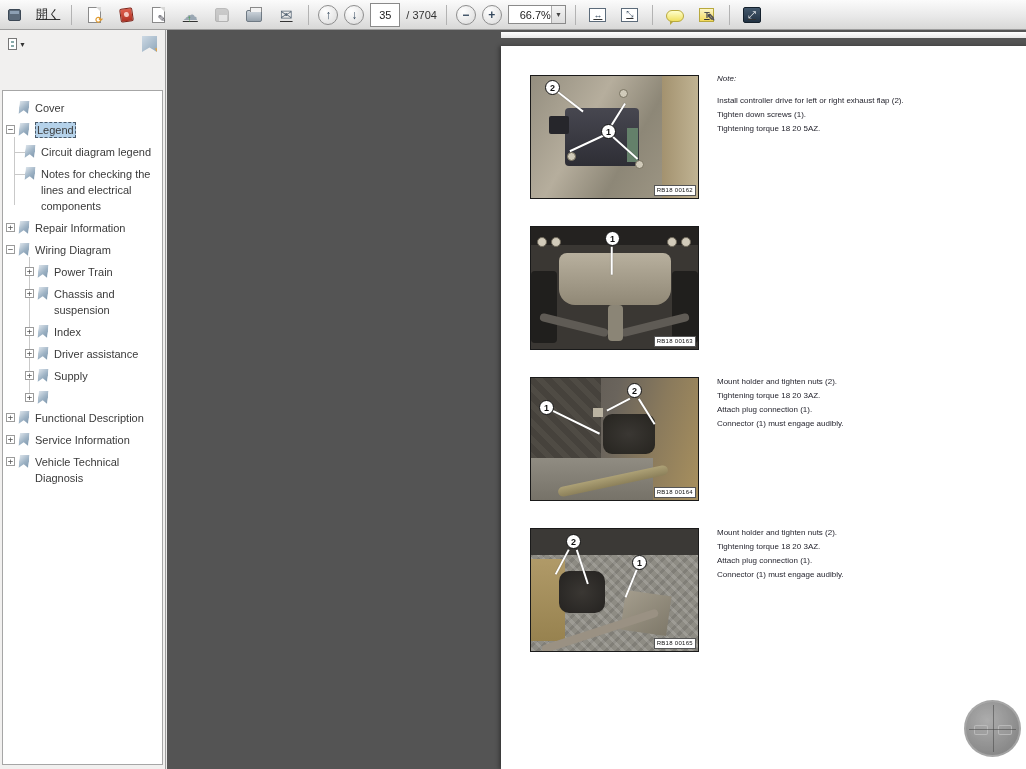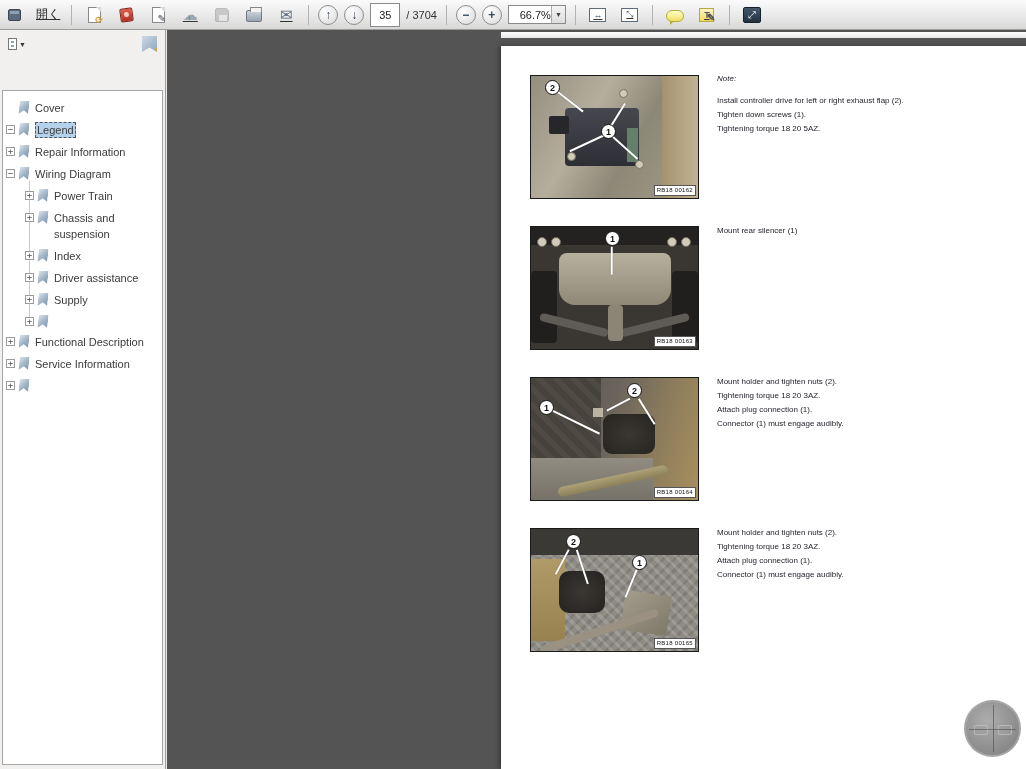--- a/index.html
+++ b/index.html
@@ -234,20 +234,30 @@
     <div class="ti">
       <span class="exp hidden"></span>
       <span class="bmk"></span>
       <span class="lbl">Cover</span>
     </div>
     <div class="ti">
       <span class="exp">−</span>
       <span class="bmk"></span>
       <span class="lbl sel">Legend</span>
     </div>
+    <div class="children">
+      <div class="ti child leafchild">
+        <span class="bmk"></span>
+        <span class="lbl">Circuit diagram legend</span>
+      </div>
+      <div class="ti child leafchild">
+        <span class="bmk"></span>
+        <span class="lbl">Notes for checking the lines and electrical components</span>
+      </div>
+    </div>
     <div class="ti">
       <span class="exp">+</span>
       <span class="bmk"></span>
       <span class="lbl">Repair Information</span>
     </div>
     <div class="ti">
       <span class="exp">−</span>
       <span class="bmk"></span>
       <span class="lbl">Wiring Diagram</span>
     </div>
@@ -288,20 +298,21 @@
       <span class="lbl">Functional Description</span>
     </div>
     <div class="ti">
       <span class="exp">+</span>
       <span class="bmk"></span>
       <span class="lbl">Service Information</span>
     </div>
     <div class="ti">
       <span class="exp">+</span>
       <span class="bmk"></span>
+      <span class="lbl">Vehicle Technical Diagnosis</span>
     </div>
   </div>
 </div>
 
 <div class="canvas">
   <div class="prevpage-sliver"></div>
 
   <div class="page">
 
     <div class="photo ph1" style="left:29px; top:29px;">
@@ -337,23 +348,20 @@
       <div class="art tip" style="left:150px; top:10px; position:absolute;"></div>
       <div class="art wheel" style="left:0;"></div>
       <div class="art wheel" style="right:0;"></div>
       <div class="art arm" style="left:8px; transform:rotate(14deg);"></div>
       <div class="art arm" style="right:8px; transform:rotate(-14deg);"></div>
       <div class="art ypipe"></div>
       <div class="cl" style="left:81px; top:19px; width:28px; transform:rotate(90deg);"></div>
       <div class="callout" style="left:74px; top:4px;">1</div>
       <div class="figlabel">RB18 00163</div>
     </div>
-    <div class="textcol" style="top:178px;">
-      <div class="tline">Mount rear silencer (1)</div>
-    </div>
 
     <div class="photo ph3" style="left:29px; top:331px;">
       <div class="art shield"></div>
       <div class="art silver"></div>
       <div class="art mount"></div>
       <div class="art nut"></div>
       <div class="art tube"></div>
       <div class="cl" style="left:22px; top:32px; width:52px; transform:rotate(26deg);"></div>
       <div class="cl" style="left:99px; top:20px; width:26px; transform:rotate(152deg);"></div>
       <div class="cl" style="left:108px; top:20px; width:30px; transform:rotate(58deg);"></div>

